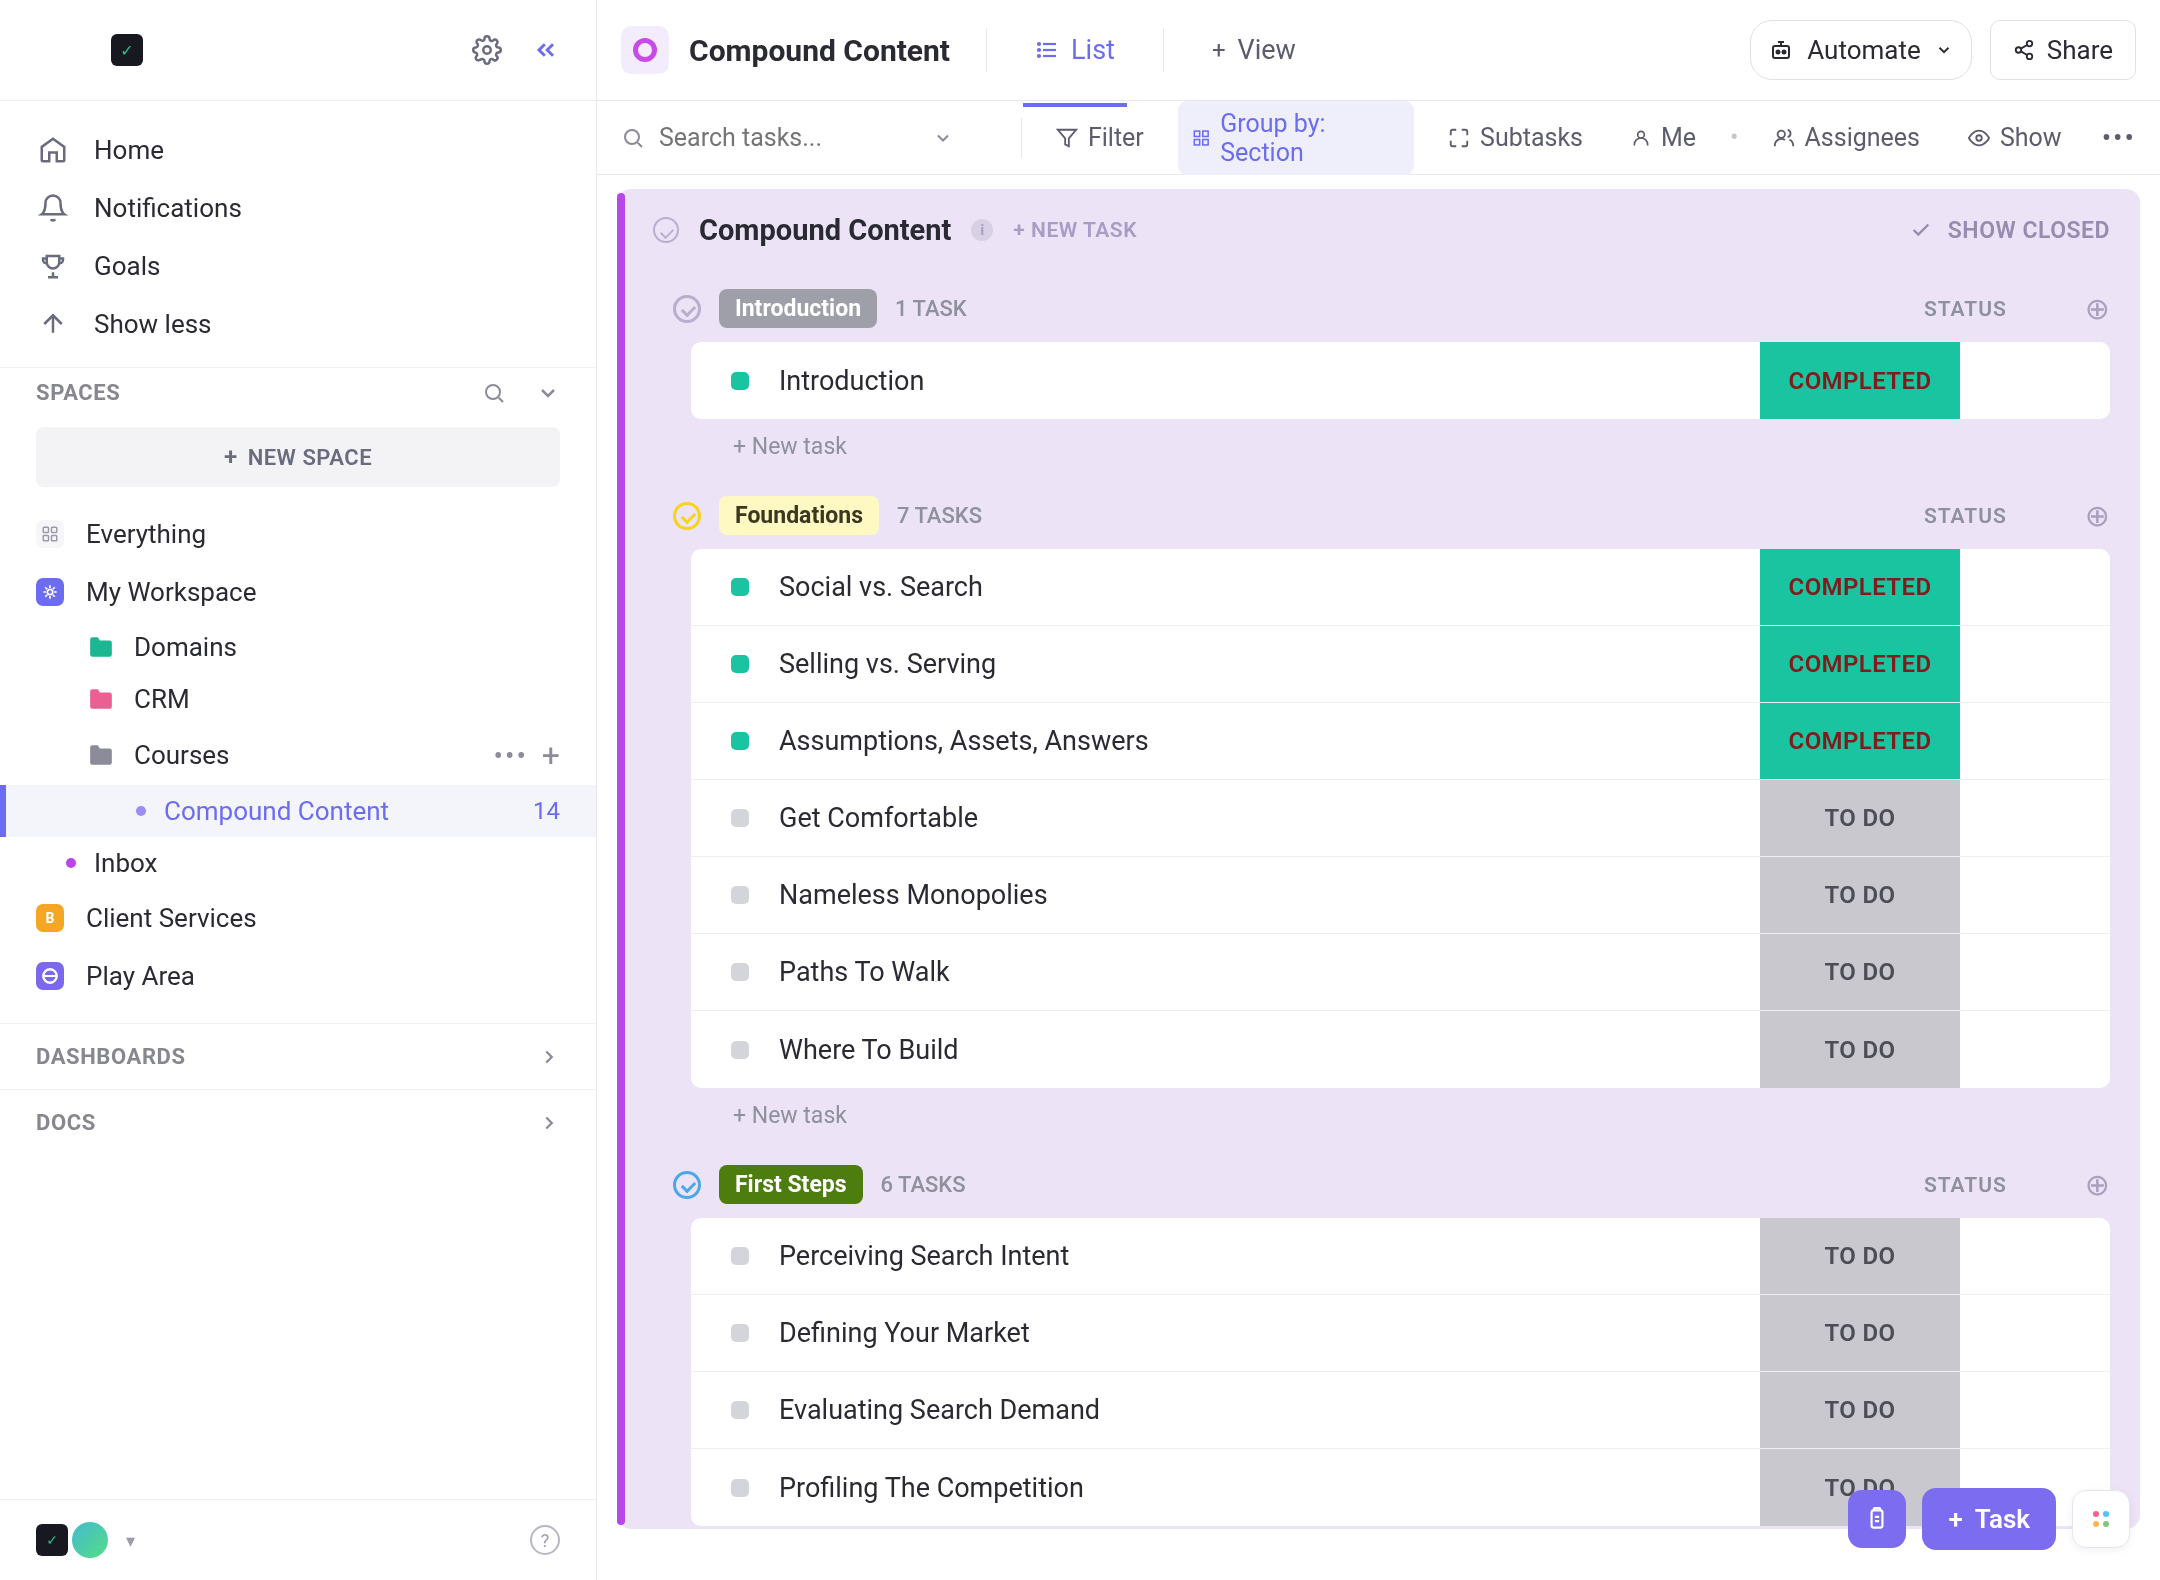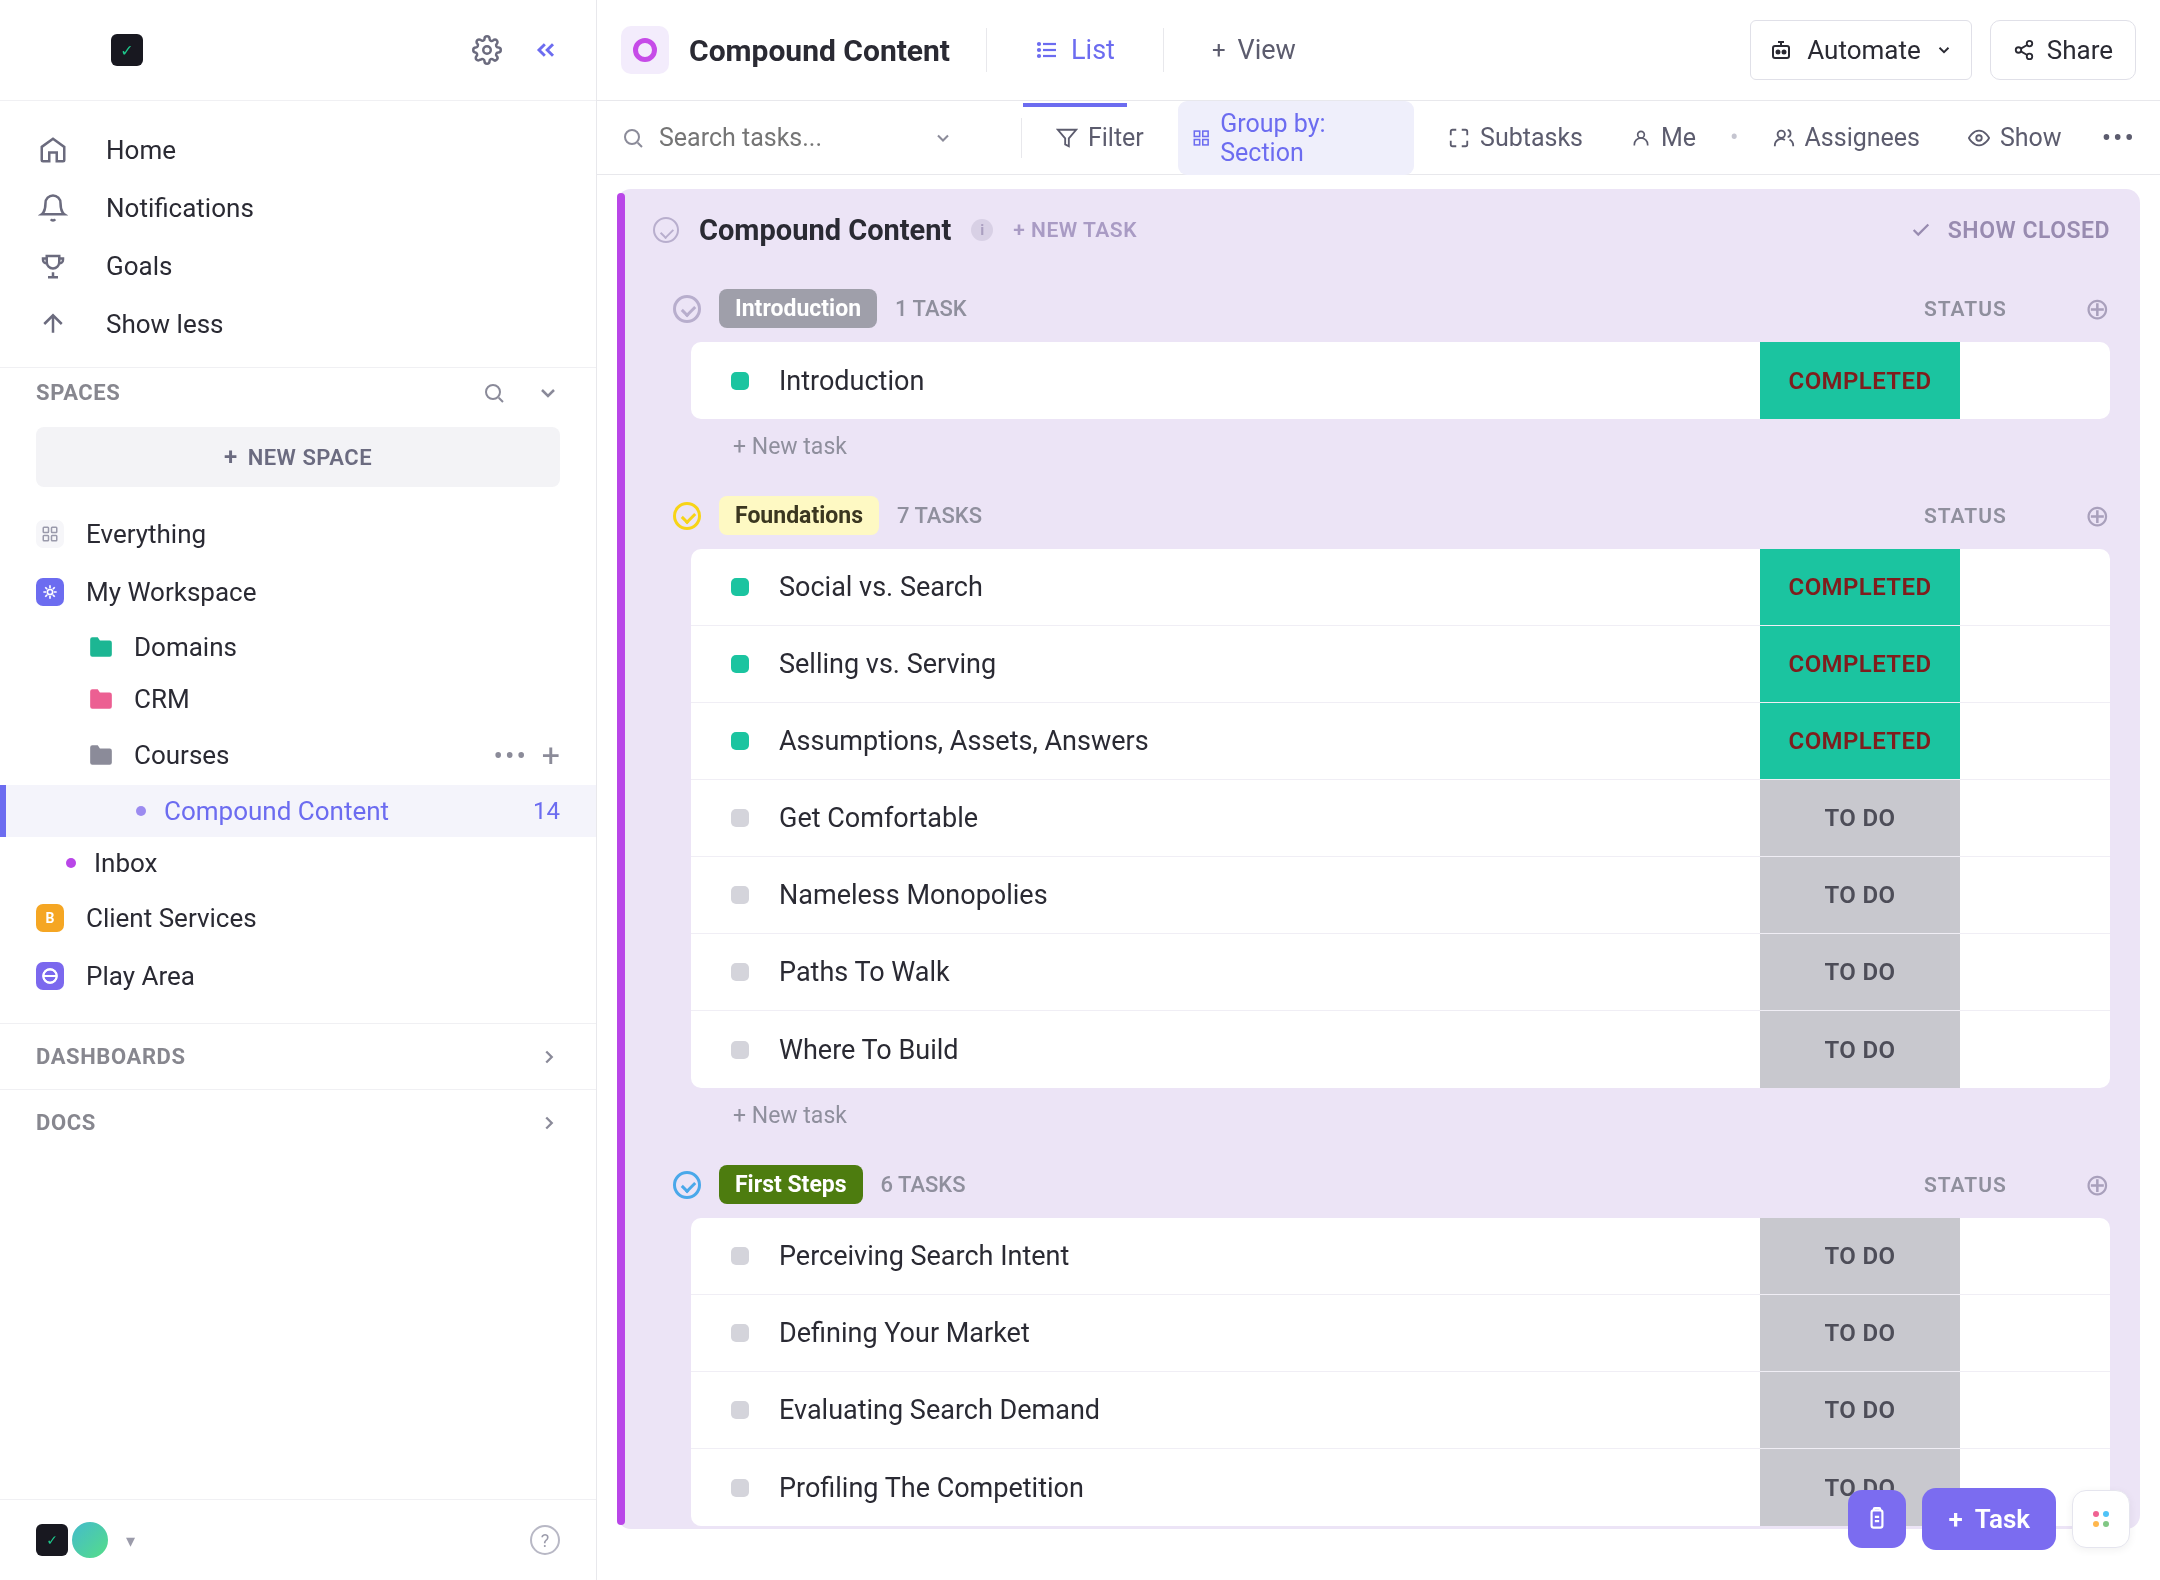--- a/index.html
+++ b/index.html
@@ -4,21 +4,21 @@
 <style>
 * { margin:0; padding:0; box-sizing:border-box; font-family:-apple-system,BlinkMacSystemFont,"Segoe UI",Roboto,sans-serif; }
 body { width:2160px; height:1580px; overflow:hidden; background:#fff; display:flex; }
 .sidebar { width:597px; border-right:1px solid #e8e8ec; display:flex; flex-direction:column; position:relative;}
 .sb-top { height:101px; display:flex; align-items:center; padding:0 36px; border-bottom:1px solid #f0f0f3;}
 .logo-sq { width:32px; height:32px; background:#181820; border-radius:6px; display:flex; align-items:center; justify-content:center; color:#1dc98c; font-size:16px; margin-left:75px;}
 .sb-top-right { margin-left:auto; display:flex; align-items:center; gap:30px;}
 .gear-ic { width:30px; height:30px; color:#6b6b7e; }
 .doublechev { width:28px; height:28px; color:#6c6cf0; }
 .nav-list { padding:20px 0 14px 0;}
-.nav-item { display:flex; align-items:center; gap:38px; padding:14px 38px; font-size:26px; color:#2a2a33; cursor:pointer;}
+.nav-item { display:flex; align-items:center; gap:26px; padding:14px 38px; font-size:26px; color:#2a2a33; cursor:pointer;}
 .nav-ic { width:30px; height:30px; color:#6b6b7e; flex-shrink:0;}
 .sb-section { border-top:1px solid #f0f0f3; }
 .sb-sect-head { display:flex; align-items:center; padding:20px 36px; color:#87878f; font-size:22px; font-weight:700; letter-spacing:0.6px;}
 .fav-chev { margin-left:auto; color:#8a8a99; }
 .spaces-head { display:flex; align-items:center; padding:12px 36px 14px;}
 .spaces-head .lbl { color:#87878f; font-size:22px; font-weight:700; letter-spacing:0.6px;}
 .spaces-head .icons { margin-left:auto; display:flex; gap:30px; color:#8a8a99;}
 .new-space-btn { margin:8px 36px 18px; background:#f3f3f6; border-radius:8px; padding:16px 0; display:flex; align-items:center; justify-content:center; gap:10px; color:#6b6b80; font-size:22px; font-weight:600; letter-spacing:0.5px;}
 .ws-item { display:flex; align-items:center; padding:14px 36px; gap:22px; font-size:26px; color:#2a2a33; cursor:pointer; position:relative;}
 .ws-ic { width:28px; height:28px; border-radius:7px; display:flex; align-items:center; justify-content:center; font-size:14px; flex-shrink:0;}
@@ -46,21 +46,21 @@
 .topbar { height:101px; display:flex; align-items:center; padding:0 24px; border-bottom:1px solid #e8e8ec; gap:20px;}
 .title-ic { width:48px; height:48px; background:#f3ecfc; border-radius:10px; display:flex; align-items:center; justify-content:center;}
 .ring { width:24px; height:24px; border:5px solid #c64be8; border-radius:50%;}
 .page-title { font-size:30px; font-weight:700; color:#2a2a33;}
 .tb-divider { width:1px; height:44px; background:#e8e8ec; margin:0 16px;}
 .tab { display:flex; align-items:center; gap:12px; padding:8px 12px; font-size:27px;}
 .tab.active { color:#6c6cf0; position:relative;}
 .tab.active::after { content:""; position:absolute; bottom:-33px; left:0; right:0; height:4px; background:#6c6cf0;}
 .tab .t-ic { width:24px; height:24px;}
 .top-right { margin-left:auto; display:flex; align-items:center; gap:18px;}
-.auto-btn { border:1px solid #e0e0e8; border-radius:6px; padding:14px 18px; display:flex; align-items:center; gap:14px; font-size:26px; color:#2a2a33;}
+.auto-btn { border:1px solid #e0e0e8; border-radius:22px; padding:14px 18px; display:flex; align-items:center; gap:14px; font-size:26px; color:#2a2a33;}
 .share-btn { border:1px solid #e0e0e8; border-radius:10px; padding:14px 22px; display:flex; align-items:center; gap:12px; font-size:26px; color:#2a2a33;}
 
 .filterbar { height:74px; display:flex; align-items:center; padding:0 24px; border-bottom:1px solid #e8e8ec; gap:20px; font-size:25px; color:#5c5c6e;}
 .search-wrap { display:flex; align-items:center; gap:14px; flex:0 0 auto; width:380px;}
 .search-inp { border:none; outline:none; font-size:25px; color:#9a9aaa; width:260px;}
 .chip { display:flex; align-items:center; gap:10px; padding:8px 14px;}
 .chip.group { background:#efeffb; border-radius:9px; color:#6c6cf0;}
 .fb-right { margin-left:auto; display:flex; align-items:center; gap:26px;}
 
 .content { flex:1; overflow:auto; background:#fff; padding:14px 20px 0 20px;}

